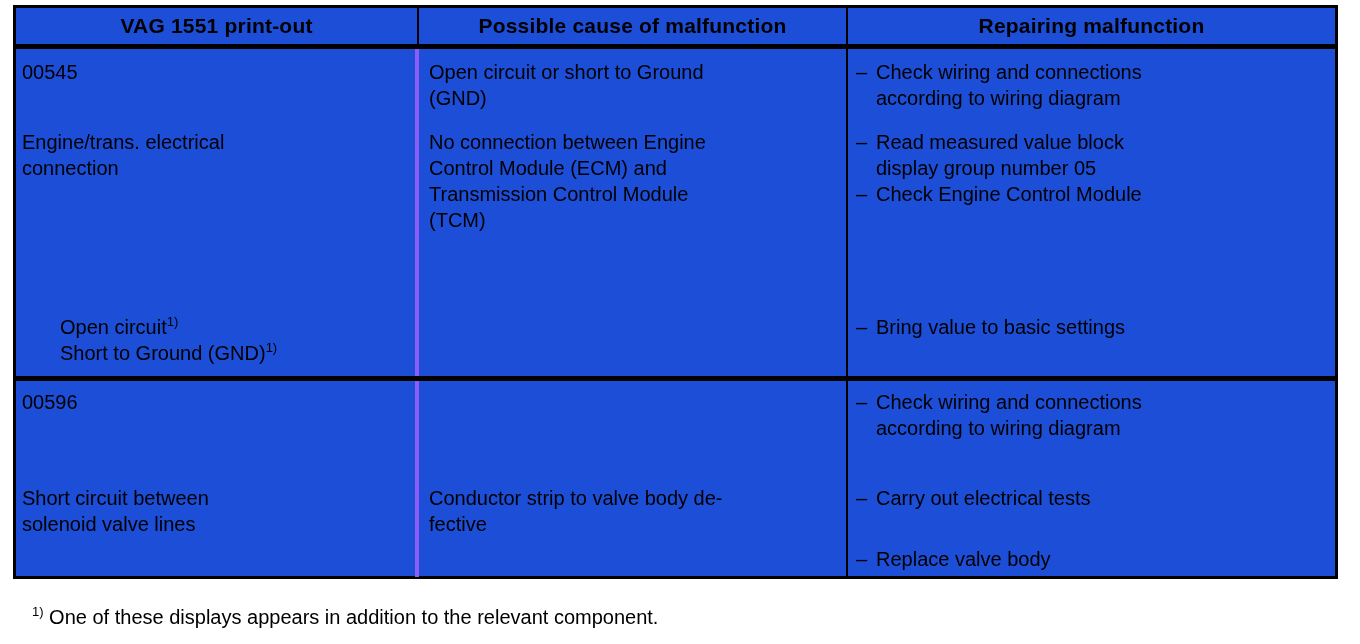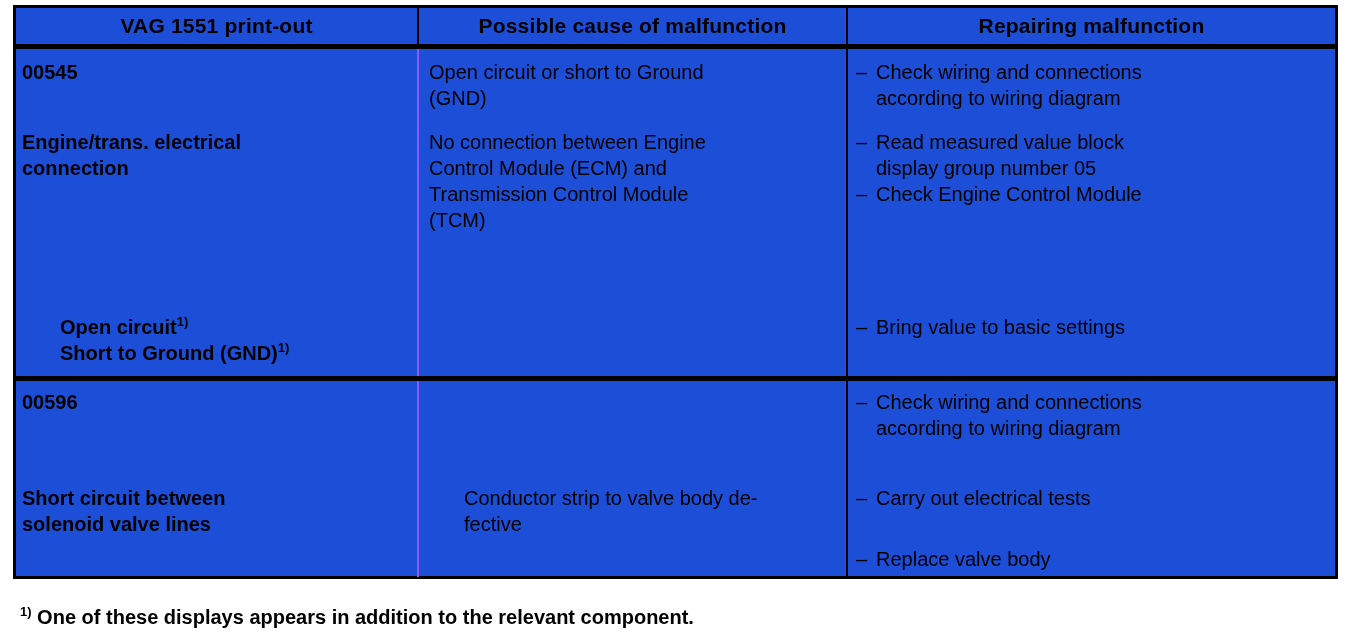--- a/index.html
+++ b/index.html
@@ -64,21 +64,21 @@
   }
   .trow.r1 { height: 332px; border-bottom: 5px solid #000; }
   .trow.r2 { height: 196px; }
 
   .cell {
     box-sizing: border-box;
     height: 100%;
     position: relative;
     padding-top: 10px;
   }
-  .cell.c1 { width: 403px; border-right: 2px solid #8b5cf6; padding-left: 6px; font-weight: bold; }
+  .cell.c1 { width: 403px; border-right: 4px solid #8b5cf6; padding-left: 6px; }
   .cell.c2 { width: 429px; border-right: 2px solid #000; padding-left: 10px; }
   .cell.c3 { flex: 1; padding-left: 8px; }
 
   
   .blk {
     font-size: 20px;
     line-height: 26px;
     position: absolute;
     white-space: pre-line;
   }
@@ -102,25 +102,24 @@
     width: 20px;
     flex: 0 0 20px;
   }
   .bullet .btext {
     white-space: pre-line;
   }
 
   
   .footnote {
     position: absolute;
-    left: 20px;
+    left: 32px;
     top: 604px;
     font-size: 20px;
     line-height: 26px;
-    font-weight: bold;
   }
   .footnote .mark {
     font-size: 13px;
     vertical-align: super;
     line-height: 0;
   }
 </style>
 </head>
 <body>
 
@@ -177,21 +176,21 @@
 
     <div class="trow r2">
 
       <div class="cell c1">
         <div class="blk" style="left:6px; top:8px;">00596</div>
         <div class="blk" style="left:6px; top:104px;">Short circuit between
 solenoid valve lines</div>
       </div>
 
       <div class="cell c2">
-        <div class="blk" style="left:10px; top:104px;margin-left:35px;">Conductor strip to valve body de-
+        <div class="blk" style="left:10px; top:104px;">Conductor strip to valve body de-
 fective</div>
       </div>
 
       <div class="cell c3">
         <div class="bullet" style="left:8px; top:8px;">
           <span class="dash">–</span>
           <span class="btext">Check wiring and connections
 according to wiring diagram</span>
         </div>
         <div class="bullet" style="left:8px; top:104px;">

